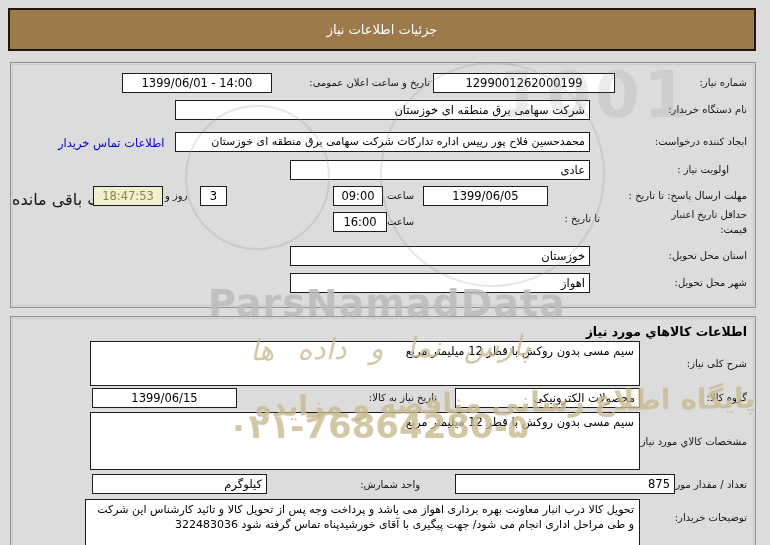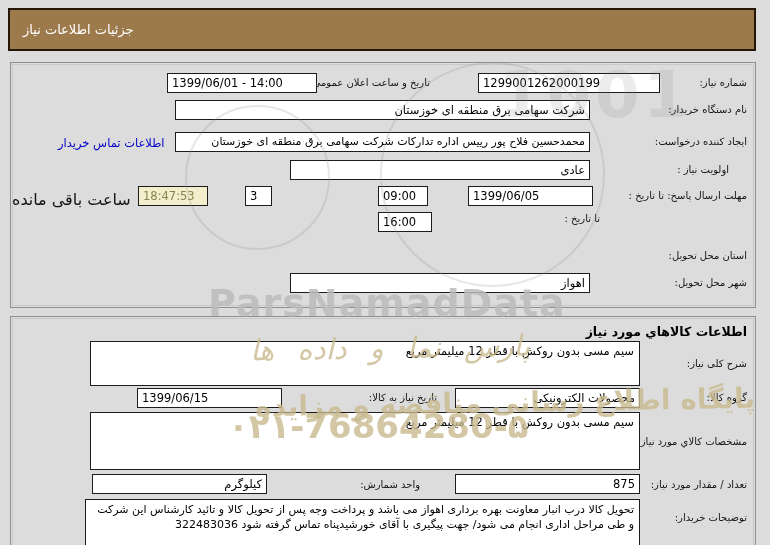--- a/index.html
+++ b/index.html
@@ -12,41 +12,41 @@
   body{
     background:var(--page-bg);
     font-family:"DejaVu Sans", sans-serif;
     font-size:12px; color:#111; direction:rtl; position:relative;
   }
   .page{position:relative;width:770px;height:545px;overflow:hidden;}
 
   .titlebar{
     position:absolute;left:8px;top:8px;width:748px;height:43px;
     background:var(--header-bg);border:2px solid var(--header-border);
-    color:#fff;display:flex;align-items:center;justify-content:flex-end;
+    color:#fff;display:flex;align-items:center;justify-content:center;
     padding:0 13px;font-size:13px;
   }
 
   .groupbox{
     position:absolute;border:1px solid #8f8f8f;
     outline:1px solid #c9c9c9;outline-offset:-3px;
   }
   .gb1{left:10px;top:62px;width:746px;height:246px;}
   .gb2{left:10px;top:316px;width:746px;height:260px;}
 
   .lbl{position:absolute;white-space:nowrap;font-size:10px;color:#141414;}
   .lbl2{text-align:right;line-height:15px;}
   .sect-title{position:absolute;font-weight:bold;font-size:12.5px;color:#000;white-space:nowrap;}
 
   .inp{
     position:absolute;height:20px;background:#fff;border:1px solid var(--field-border);
     font-size:11.5px;line-height:18px;padding:0 4px;overflow:hidden;white-space:nowrap;
     color:#000;z-index:2;
   }
-  .center{text-align:left;margin-left:45px;}
+  .center{text-align:center;}
   .ltr{direction:ltr;}
   .rt{text-align:right;}
   .area{
     position:absolute;background:#fff;border:1px solid var(--field-border);
     font-size:11.5px;padding:2px 5px;overflow:hidden;color:#000;z-index:2;
     line-height:15px;text-align:right;
   }
   .yellow{background:var(--countdown-bg);color:var(--countdown-text);}
   .link{
     position:absolute;color:var(--link-color);font-size:11.5px;white-space:nowrap;
@@ -93,44 +93,49 @@
 
   <div class="lbl" style="right:23px;top:190px">مهلت ارسال پاسخ: تا تاریخ :</div>
   <div class="inp center ltr" style="left:423px;top:186px;width:125px">1399/06/05</div>
   <div class="lbl" style="left:387px;top:190px">ساعت</div>
   <div class="inp center ltr" style="left:333px;top:186px;width:50px">09:00</div>
   <div class="inp center ltr" style="left:200px;top:186px;width:27px">3</div>
   <div class="lbl" style="left:165px;top:190px">روز و</div>
   <div class="inp center ltr yellow" style="left:93px;top:186px;width:70px">18:47:53</div>
   <div class="lbl" style="left:12px;top:190px;font-size:16px">ساعت باقی مانده</div>
 
+  <div class="lbl lbl2" style="right:23px;top:207px">
+    <span style="display:block">حداقل تاریخ اعتبار</span>
+    <span style="display:block">قیمت:</span>
+  </div>
   <div class="lbl" style="right:170px;top:213px">تا تاریخ :</div>
   <div class="lbl" style="left:387px;top:216px">ساعت</div>
   <div class="inp center ltr" style="left:333px;top:212px;width:54px">16:00</div>
 
   <div class="lbl" style="right:23px;top:250px">استان محل تحویل:</div>
+  <div class="inp rt" style="left:290px;top:246px;width:300px">خوزستان</div>
   <div class="lbl" style="right:23px;top:277px">شهر محل تحویل:</div>
   <div class="inp rt" style="left:290px;top:273px;width:300px">اهواز</div>
 
   <div class="groupbox gb2"></div>
   <div class="sect-title" style="right:23px;top:324px">اطلاعات کالاهاي مورد نیاز</div>
 
   <div class="lbl" style="right:23px;top:358px">شرح کلی نیاز:</div>
   <div class="area" style="left:90px;top:341px;width:550px;height:45px">سیم مسی بدون روکش با قطر 12 میلیمتر مربع</div>
 
   <div class="lbl" style="right:23px;top:392px">گروه کالا:</div>
   <div class="inp rt" style="left:455px;top:388px;width:185px">محصولات الکترونیکی</div>
   <div class="lbl" style="right:333px;top:392px">تاریخ نیاز به کالا:</div>
   <div class="inp center ltr" style="left:92px;top:388px;width:145px">1399/06/15</div>
 
   <div class="lbl" style="right:23px;top:436px">مشخصات کالاي مورد نیاز:</div>
   <div class="area" style="left:90px;top:412px;width:550px;height:58px">سیم مسی بدون روکش با قطر 12 میلیمتر مربع</div>
 
   <div class="lbl" style="right:23px;top:479px">تعداد / مقدار مورد نیاز:</div>
-  <div class="inp rt" style="left:455px;top:474px;width:185px">875</div>
+  <div class="inp rt" style="left:455px;top:474px;width:220px">875</div>
   <div class="lbl" style="right:350px;top:479px">واحد شمارش:</div>
   <div class="inp rt" style="left:92px;top:474px;width:175px">کیلوگرم</div>
 
   <div class="lbl" style="right:23px;top:512px">توضیحات خریدار:</div>
   <div class="area" style="left:85px;top:499px;width:555px;height:60px;font-size:11px">تحویل کالا درب انبار معاونت بهره برداری اهواز می باشد و پرداخت وجه پس از تحویل کالا و تائید کارشناس این شرکت و طی مراحل اداری انجام می شود/ جهت پیگیری با آقای خورشیدپناه تماس گرفته شود 322483036</div>
 
   <div class="wm wm-circle" style="left:380px;top:62px;width:225px;height:225px"></div>
   <div class="wm wm-circle" style="left:185px;top:105px;width:145px;height:145px"></div>
   <div class="wm wm-1001" style="left:498px;top:58px">1001</div>
   <div class="wm wm-pnd" style="left:208px;top:281px">ParsNamadData</div>

